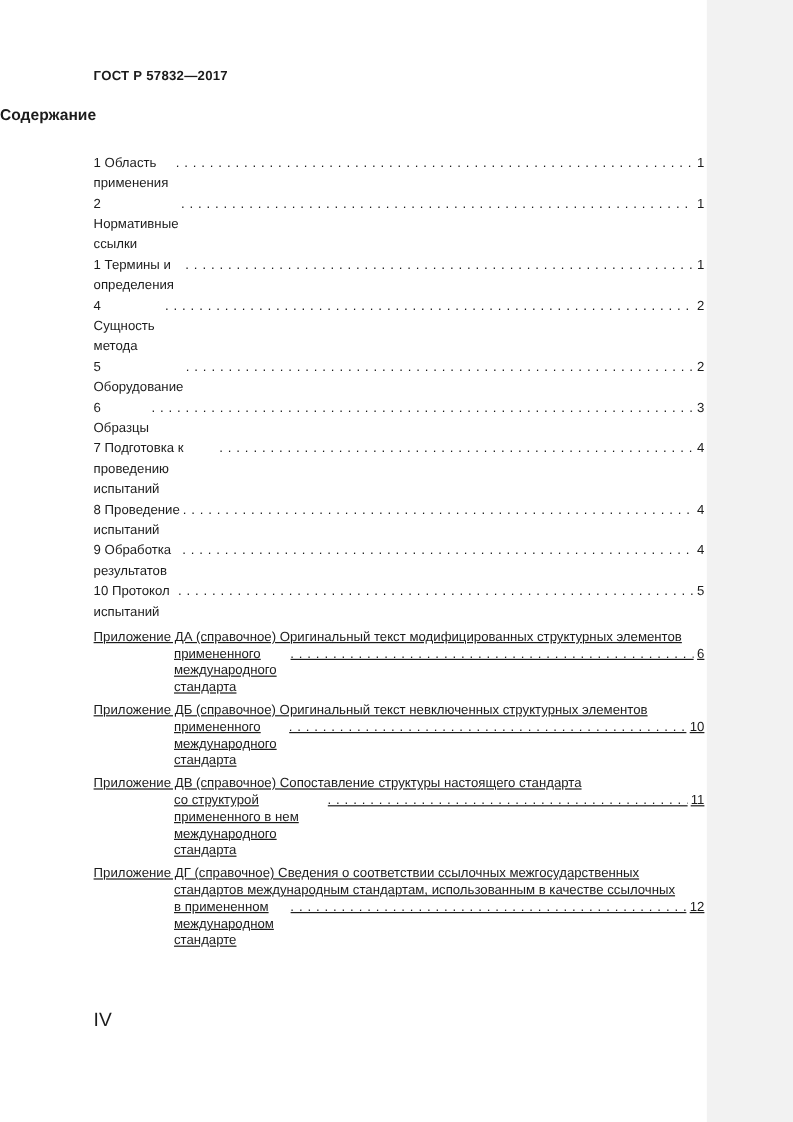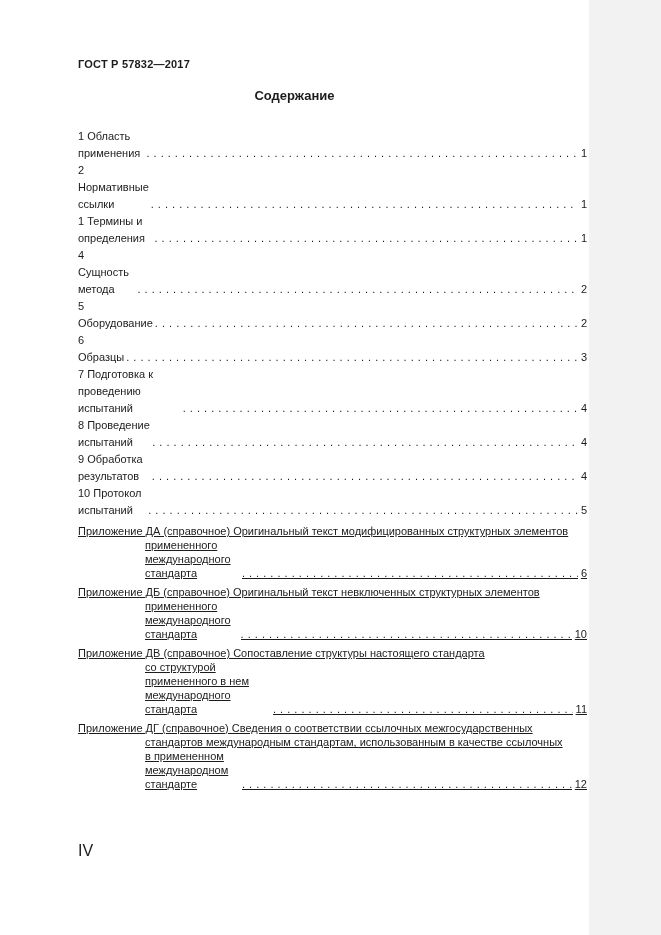--- a/index.html
+++ b/index.html
@@ -26,40 +26,40 @@
     top: 58px;
     font-size: 11px;
     font-weight: bold;
     letter-spacing: 0.2px;
   }
   .doc-title {
     position: absolute;
     left: 0;
     top: 88px;
     width: 100%;
-    text-align: center;
+    text-align: left;
     font-size: 13px;
     font-weight: bold;
   }
   .toc {
     position: absolute;
     left: 78px;
     top: 128px;
     width: 509px;
     font-size: 11px;
   }
   .toc-entry {
     margin: 0;
   }
   .toc-entry.multi {
     margin: 5px 0 1px 0;
   }
   .toc-line {
     display: flex;
-    align-items: flex-end;
+    align-items: flex-start;
     line-height: 17px;
   }
   .toc-entry.multi .toc-line {
     line-height: 14px;
     text-decoration: underline;
   }
   .toc-line.cont {
     padding-left: 67px;
   }
   .toc-text {

